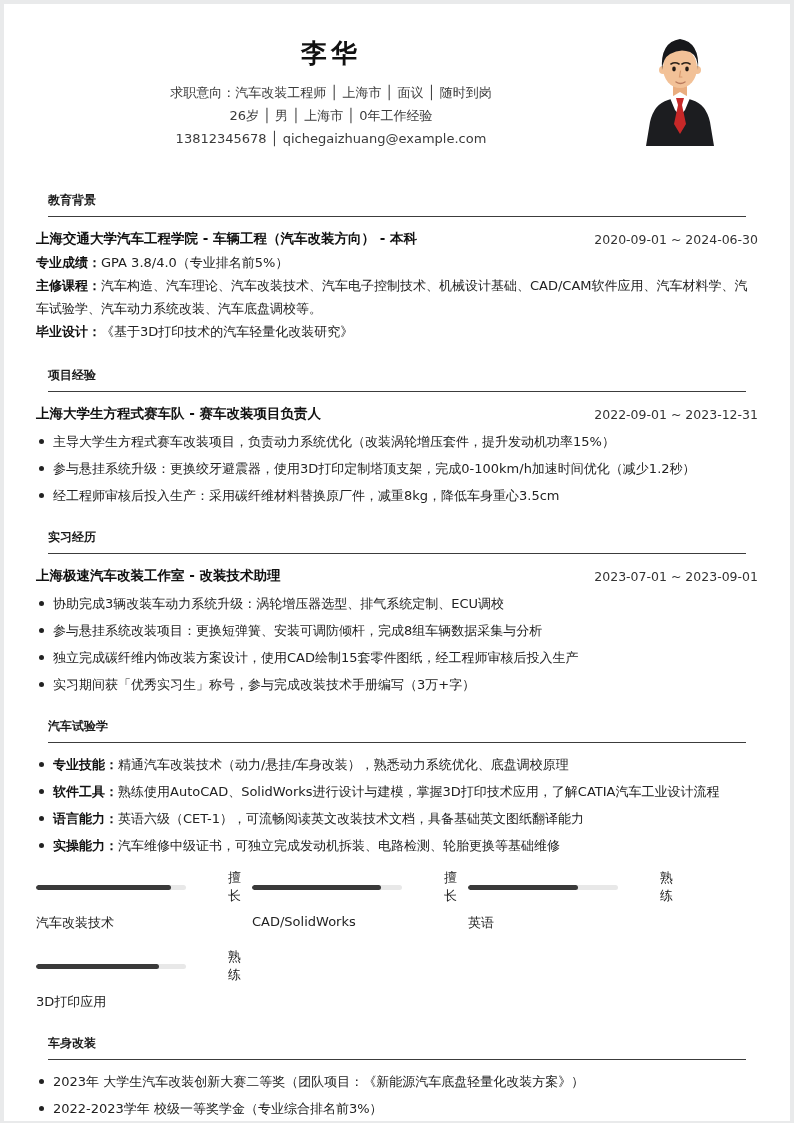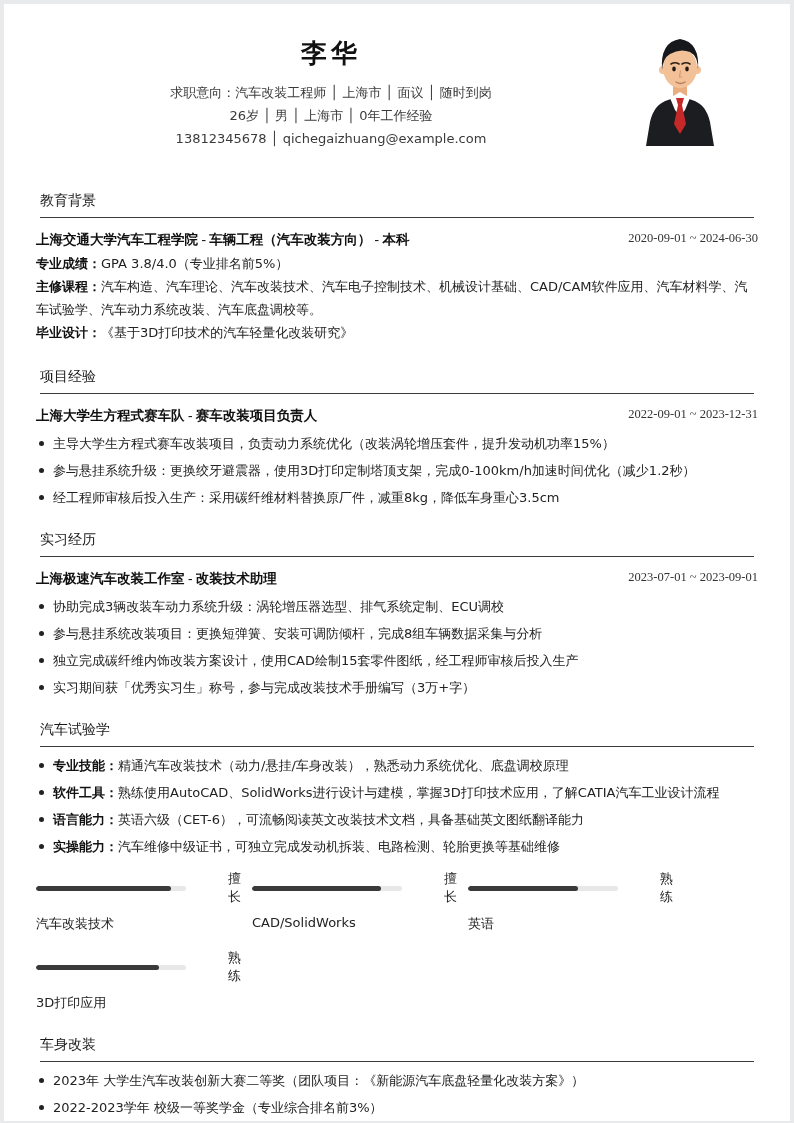--- a/index.html
+++ b/index.html
@@ -7,23 +7,23 @@
         padding:28px 32px 0;box-sizing:border-box;overflow:hidden;
         font-family:"DejaVu Sans","Liberation Sans",sans-serif;color:#222;}
   
   .header{position:relative;margin-bottom:42px;}
   .header-text{margin-right:132px;text-align:center;}
   h1{font-size:26px;margin:4px 0 10px;letter-spacing:4px;color:#111;font-weight:bold;}
   .meta{margin:0;font-size:13px;line-height:23px;color:#3a3a3a;}
   .photo{position:absolute;top:-10px;right:34px;width:88px;height:120px;overflow:hidden;background:#fff;}
   
   .sec{margin-top:24px;}
-  .sec-title{font-size:14px;margin:4px;padding-bottom:7px;border-bottom:1.5px solid #3c3c3c;
-             color:#1a1a1a;font-weight:normal;}
-  .entry-head{display:flex;justify-content:space-between;align-items:flex-start;margin-top:13px;font-family:Liberation Serif, serif;}
+  .sec-title{font-size:12px;margin:12px;padding-bottom:7px;border-bottom:1.5px solid #3c3c3c;
+             color:#1a1a1a;font-weight:bold;}
+  .entry-head{display:flex;justify-content:space-between;align-items:center;margin-top:13px;}
   .entry-title{font-size:13.5px;font-weight:bold;color:#111;}
   .entry-date{font-size:12.5px;color:#333;}
   .kv-lines{margin-top:3px;}
   .kv{margin:0;font-size:13px;line-height:23px;color:#222;}
   .kv b{color:#111;}
   ul.blist{list-style:none;margin:9px 0 0;padding:0;}
   ul.blist li{position:relative;padding-left:17px;font-size:13px;line-height:19px;margin-bottom:8px;color:#222;}
   ul.blist li::before{content:"";position:absolute;left:3px;top:7px;width:5px;height:5px;border-radius:50%;background:#222;}
   ul.blist li b{color:#111;}
   
@@ -119,21 +119,21 @@
   </div>
 
   <div class="sec">
     <h2 class="sec-title">汽车试验学</h2>
     <ul class="blist">
 
         <li><b>专业技能：</b><span>精通汽车改装技术（动力/悬挂/车身改装），熟悉动力系统优化、底盘调校原理</span></li>
 
         <li><b>软件工具：</b><span>熟练使用AutoCAD、SolidWorks进行设计与建模，掌握3D打印技术应用，了解CATIA汽车工业设计流程</span></li>
 
-        <li><b>语言能力：</b><span>英语六级（CET-6），可流畅阅读英文改装技术文档，具备基础英文图纸翻译能力</span></li>
+        <li><b>语言能力：</b><span>英语六级（CET-1），可流畅阅读英文改装技术文档，具备基础英文图纸翻译能力</span></li>
 
         <li><b>实操能力：</b><span>汽车维修中级证书，可独立完成发动机拆装、电路检测、轮胎更换等基础维修</span></li>
       </ul>
     <div class="skill-grid">
 
         <div class="skill">
           <div class="bar-row">
             <div class="bar-track">
               <div class="bar-fill" style="width: 90%;"></div>
             </div>

